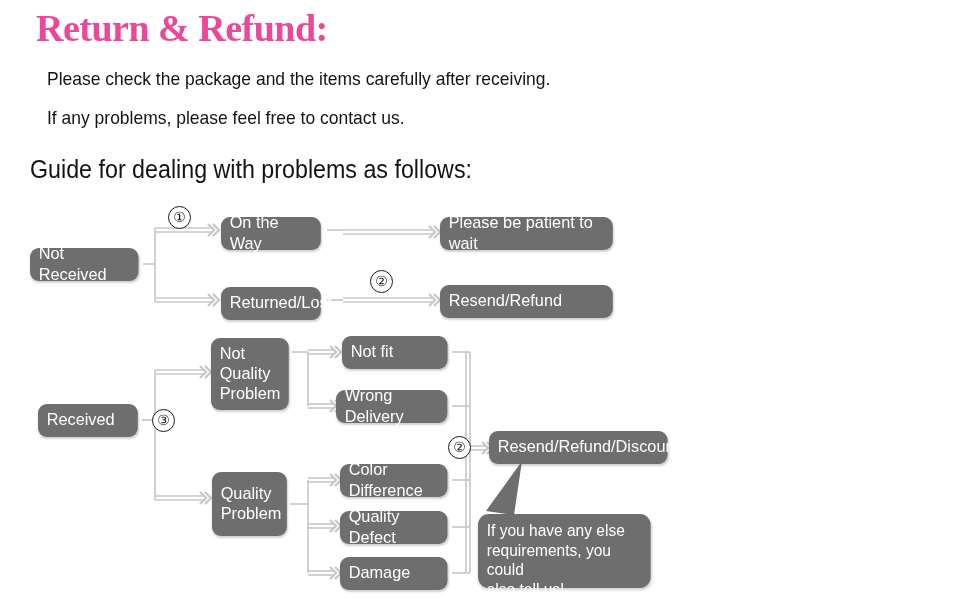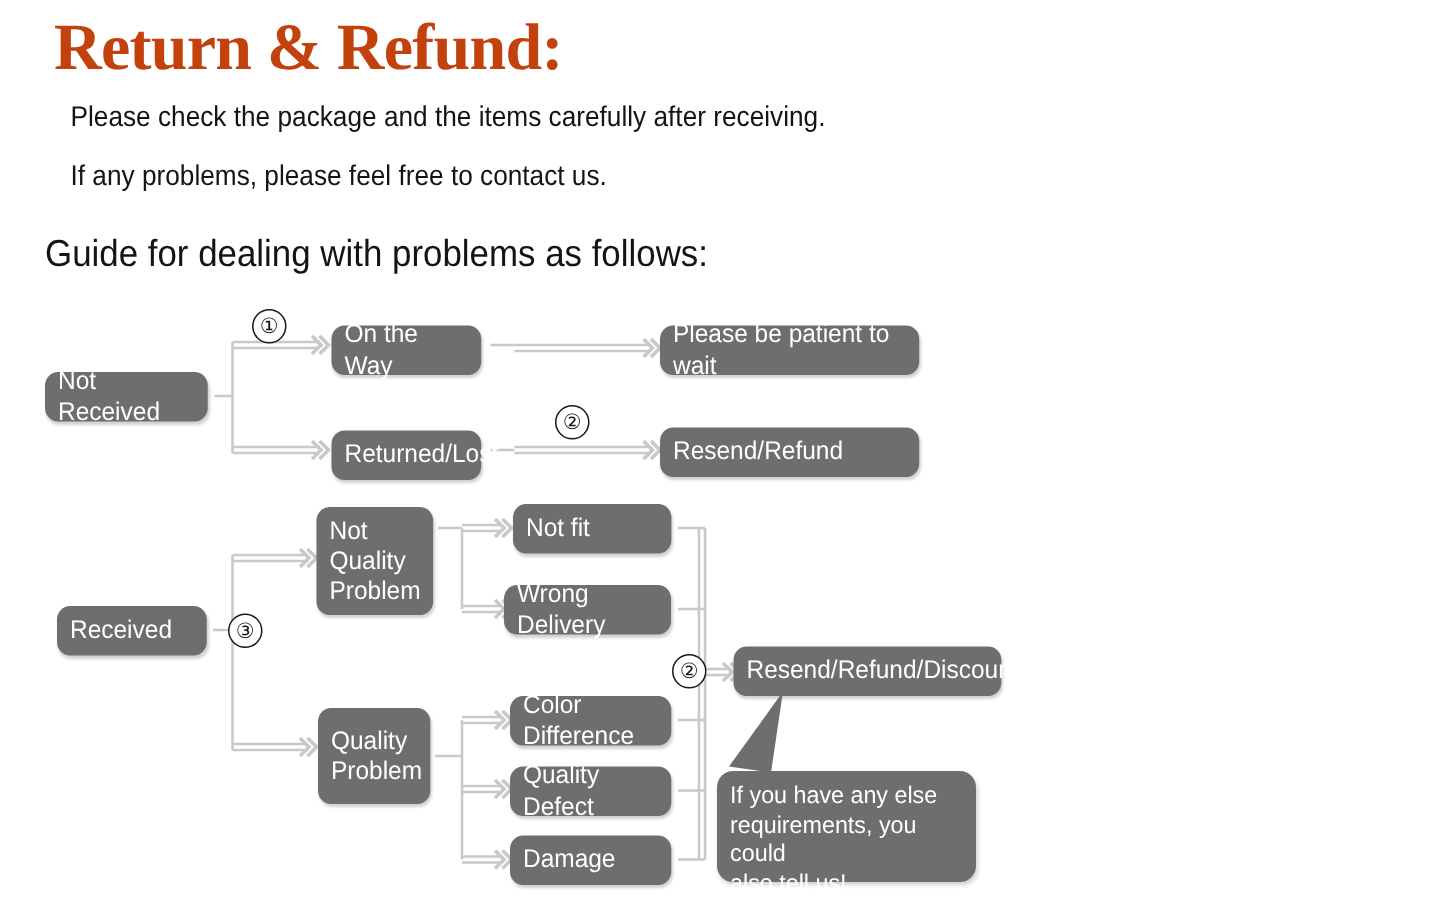--- a/index.html
+++ b/index.html
@@ -16,23 +16,23 @@
     font-family: "Liberation Sans", sans-serif;
   }
 
   
   #title {
     position: absolute;
     left: 36px;
     top: 6px;
     font-family: "Liberation Serif", serif;
     font-weight: bold;
-    font-size: 44px;
+    font-size: 38px;
     letter-spacing: -0.5px;
-    color: #c2410c;
+    color: #ec4899;
     white-space: nowrap;
   }
   .lede {
     position: absolute;
     font-family: "Liberation Sans", sans-serif;
     font-size: 19px;
     color: #141414;
     white-space: nowrap;
     transform: scaleX(0.92);
     transform-origin: left center;

